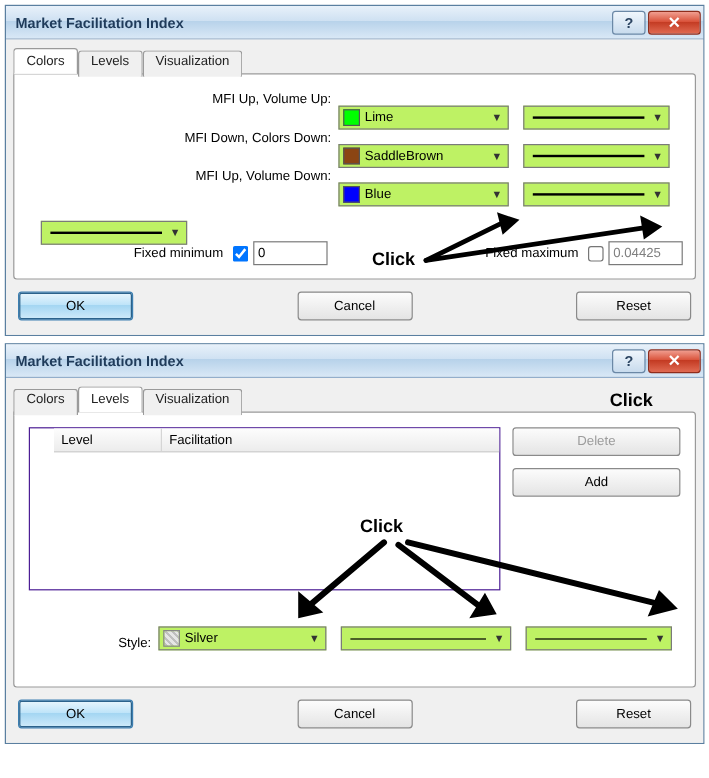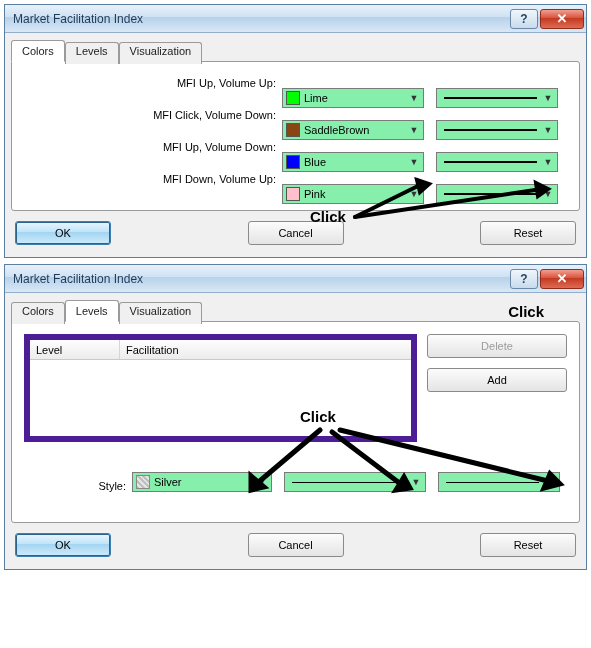--- a/index.html
+++ b/index.html
@@ -20,21 +20,21 @@
     height: 28px;
     background: linear-gradient(to bottom, #e8f1fa 0%, #cfe1f2 45%, #b7d2ea 46%, #d9e8f6 100%);
     border-bottom: 1px solid #93aecb;
     display: flex;
     align-items: center;
     padding-left: 8px;
     position: relative;
     color: #1f3b5a;
     font-size: 12px;
   }
-  .titlebar .title { flex: 1; }
+  .titlebar .title { flex: 1; font-weight: bold; }
   .titlebar-btns { display: flex; padding-right: 2px; gap:2px; }
   .tbtn {
     width: 28px; height: 20px;
     border-radius: 3px;
     display: flex; align-items: center; justify-content: center;
     font-weight: bold;
     font-size: 12px;
     border: 1px solid #6b88a6;
     background: linear-gradient(to bottom,#f0f6fc,#c8dbed);
     color: #2a4360;
@@ -98,21 +98,21 @@
   .color-swatch {
     width: 14px; height: 14px;
     border: 1px solid #555;
     display: inline-block;
     margin-right: 4px;
     flex: 0 0 auto;
   }
   .combo {
     height: 20px;
     border: 1px solid #7a7a7a;
-    background: #86efac;
+    background: #bef264;
     display: flex;
     align-items: center;
     padding: 0 2px 0 3px;
     position: relative;
     margin-top: 29px;
   }
   .combo .caret {
     width: 14px;
     text-align: center;
     font-size: 9px;
@@ -155,24 +155,25 @@
   .win-btn.default {
     border: 1px solid #3c7fb1;
     background: linear-gradient(to bottom,#eaf6fd,#bfe4f9 45%,#a2d5f2 46%,#d0ebfa);
     outline: 1px solid #2c628b;
     outline-offset: -2px;
   }
   
   .levels-body { display:flex; gap:10px; }
   .listview {
     flex:1;
-    border: 6px solid #4c1d95;
-    height: 108px;
+    border: 1px solid #4c1d95;
+    height: 136px;
     background: #fff;
     position: relative;
+    padding-left: 20px;
   }
   .listview-hdr {
     display:flex;
     background: linear-gradient(to bottom,#fdfdfd,#ececec);
     border-bottom: 1px solid #c9c9c9;
     height: 20px;
     align-items: center;
   }
   .listview-hdr .col {
     padding: 0 6px;
@@ -241,21 +242,21 @@
           <span class="txt">Lime</span>
           <span class="caret">▼</span>
         </div>
         <div class="combo linewidth">
           <span class="line-sample"></span>
           <span class="caret">▼</span>
         </div>
       </div>
 
       <div class="row">
-        <div class="row-label">MFI Click, Volume Down:</div>
+        <div class="row-label">MFI Down, Colors Down:</div>
         <div class="combo color">
           <span class="color-swatch" style="background:#8b4513"></span>
           <span class="txt">SaddleBrown</span>
           <span class="caret">▼</span>
         </div>
         <div class="combo linewidth">
           <span class="line-sample"></span>
           <span class="caret">▼</span>
         </div>
       </div>
@@ -267,32 +268,37 @@
           <span class="txt">Blue</span>
           <span class="caret">▼</span>
         </div>
         <div class="combo linewidth">
           <span class="line-sample"></span>
           <span class="caret">▼</span>
         </div>
       </div>
 
       <div class="row">
-        <div class="row-label">MFI Down, Volume Up:</div>
-        <div class="combo color">
-          <span class="color-swatch" style="background:#ffc0cb"></span>
-          <span class="txt">Pink</span>
-          <span class="caret">▼</span>
-        </div>
-        <div class="combo linewidth">
-          <span class="line-sample"></span>
-          <span class="caret">▼</span>
-        </div>
-      </div>
-
+        <div class="combo linewidth">
+          <span class="line-sample"></span>
+          <span class="caret">▼</span>
+        </div>
+      </div>
+
+      <div class="fixed-row">
+        <div style="width:168px; text-align:right;">
+          <span class="lbl">Fixed minimum</span>
+        </div>
+        <input type="checkbox" checked="" style="">
+        <input type="text" class="num" value="0" style="">
+        <div style="flex:1"></div>
+        <span class="lbl">Fixed maximum</span>
+        <input type="checkbox" style="">
+        <input type="text" class="num" disabled="" value="0.04425" style="">
+      </div>
 
       <svg class="arrows" width="560" height="200">
         <g stroke="#000" stroke-width="4" fill="none" stroke-linecap="round">
           <path d="M343,155 L410,122"></path>
           <path d="M405,118 L417,122 L408,130 Z" fill="#000"></path>
           <path d="M343,155 L530,127"></path>
           <path d="M524,121 L536,127 L526,134 Z" fill="#000"></path>
         </g>
       </svg>
       <div class="anno" style="left:298px; top:146px;">Click</div>

